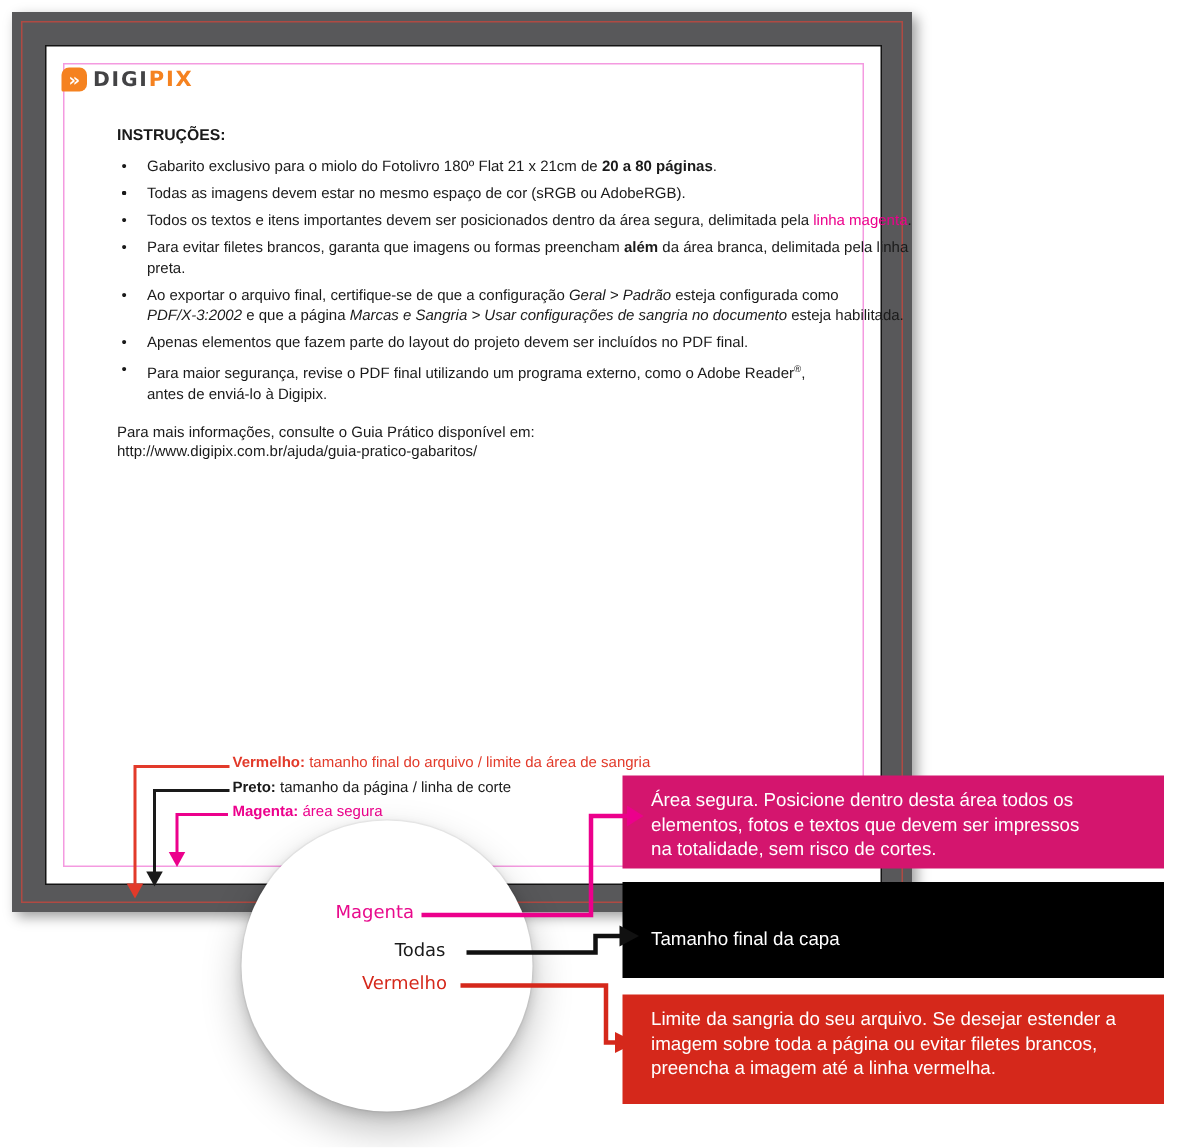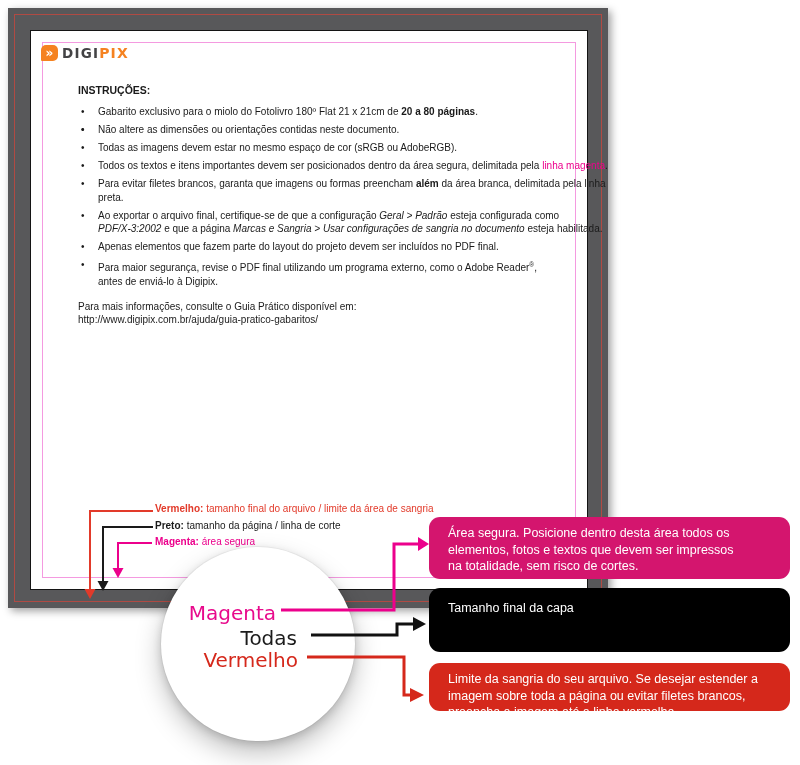--- a/index.html
+++ b/index.html
@@ -38,33 +38,33 @@
   
   .legend{position:absolute;left:155px;top:503px;z-index:4;font-size:10px;line-height:12.5px;}
   .legend-row{margin-bottom:4px;white-space:nowrap;}
   .legend-row .lab{font-weight:bold;}
   .legend-red{color:#e23a2a;} .legend-black{color:#1a1a1a;} .legend-magenta{color:#ec008c;}
 
   
   .circle{position:absolute;left:161px;top:547px;width:194px;height:194px;border-radius:50%;
           background:#ffffff;z-index:6;
           box-shadow:0 0 0 1px rgba(0,0,0,.04),0 12px 26px rgba(0,0,0,.25),0 3px 8px rgba(0,0,0,.15);}
-  .mag-label{position:absolute;z-index:7;font-family:"DejaVu Sans",sans-serif;font-size:20px;
+  .mag-label{position:absolute;z-index:7;font-family:"DejaVu Sans",sans-serif;font-size:12px;
              text-align:right;white-space:nowrap;}
   .mag-magenta{left:161px;width:115px;top:601px;color:#e80a8c;}
   .mag-preto{left:161px;width:136px;top:626px;color:#1b1b1b;}
   .mag-vermelho{left:161px;width:137px;top:648px;color:#d5281b;}
 
   
-  .callout{position:absolute;left:429px;width:361px;z-index:5;color:#ffffff;
+  .callout{position:absolute;left:415px;width:361px;z-index:5;color:#ffffff;
            font-size:12.5px;line-height:16.5px;white-space:pre-line;box-sizing:border-box;
-           padding:8px 10px 0 19px;border-radius:11px;}
+           padding:8px 10px 0 19px;}
   .co-magenta{top:517px;height:62px;background:#d4156e;}
-  .co-preto{top:588px;height:64px;background:#000000;display:flex;align-items:flex-start;padding-top:12px;}
-  .co-vermelho{top:663px;height:48px;background:#d5281b;}
+  .co-preto{top:588px;height:64px;background:#000000;display:flex;align-items:center;padding-top:12px;}
+  .co-vermelho{top:663px;height:73px;background:#d5281b;}
 
   
   .overlay{position:absolute;left:0;top:0;z-index:8;pointer-events:none;}
 </style>
 </head>
 <body>
 
 <div class="stage">
 
   <div class="frame">
@@ -75,21 +75,21 @@
       <div class="logo">
         <span class="logo-icon">»</span>
         <span><span class="logo-dark">DIGI</span><span class="logo-accent">PIX</span></span>
       </div>
 
       <div class="instructions">
         <div class="instr-title">INSTRUÇÕES:</div>
         <ul class="instr-list" id="instr-list">
             <li><span class="bullet">•</span><span>Gabarito exclusivo para o miolo do Fotolivro 180º Flat 21 x 21cm de </span><span class="b">20 a 80 páginas</span><span>.</span></li>
             <li><span class="bullet">•</span></li>
-            <li><span class="bullet">•</span><span>Não altere as dimensões ou orientações contidas neste documento.</span></li>
+            <li><span class="bullet">•</span></li>
             <li><span class="bullet">•</span><span>Todas as imagens devem estar no mesmo espaço de cor (sRGB ou AdobeRGB).</span></li>
             <li><span class="bullet">•</span><span>Todos os textos e itens importantes devem ser posicionados dentro da área segura, delimitada pela </span><span class="m">linha magenta</span><span>.</span></li>
             <li><span class="bullet">•</span><span>Para evitar filetes brancos, garanta que imagens ou formas preencham </span><span class="b">além</span><span> da área branca, delimitada pela linha preta.</span></li>
             <li><span class="bullet">•</span><span>Ao exportar o arquivo final, certifique-se de que a configuração </span><span class="i">Geral &gt; Padrão</span><span> esteja configurada como</span><br><span class="i">PDF/X-3:2002</span><span> e que a página </span><span class="i">Marcas e Sangria &gt; Usar configurações de sangria no documento</span><span> esteja habilitada.</span></li>
             <li><span class="bullet">•</span><span>Apenas elementos que fazem parte do layout do projeto devem ser incluídos no PDF final.</span></li>
             <li><span class="bullet">•</span><span>Para maior segurança, revise o PDF final utilizando um programa externo, como o Adobe Reader</span><span class="sup">®</span><span>,</span><br><span>antes de enviá-lo à Digipix.</span></li>
           </ul>
         <div class="footer-info">
           <div>Para mais informações, consulte o Guia Prático disponível em:</div>
           <div class="bold">http://www.digipix.com.br/ajuda/guia-pratico-gabaritos/</div>

